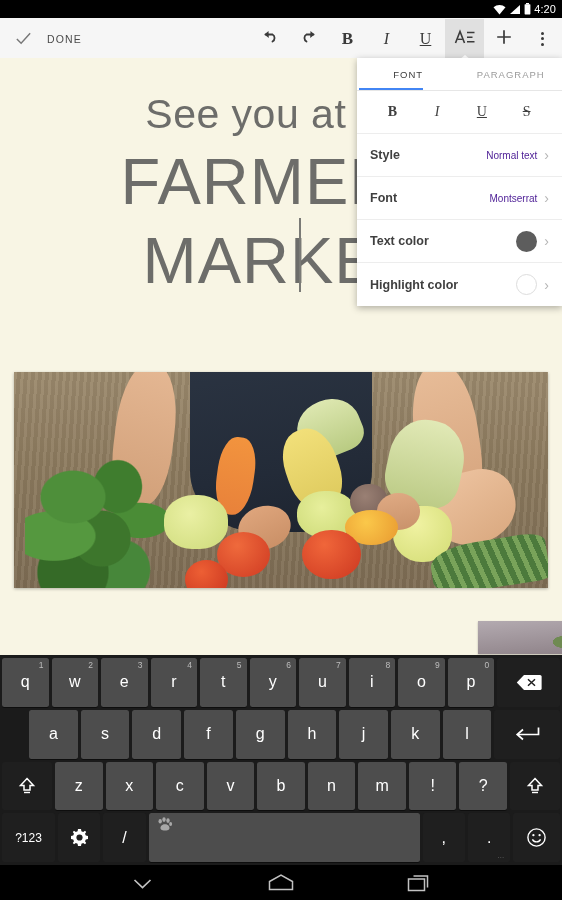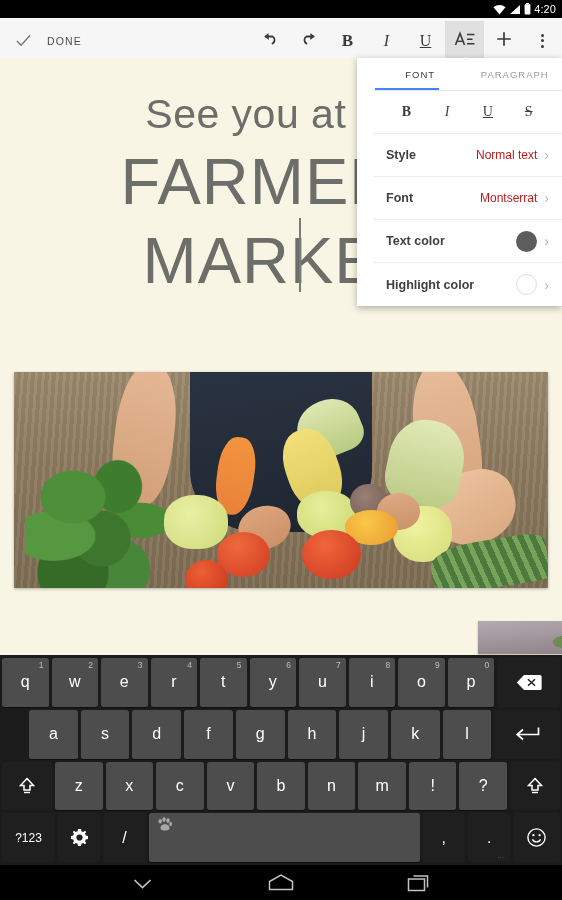--- a/index.html
+++ b/index.html
@@ -16,21 +16,21 @@
     position:absolute; top:0; left:0; width:562px; height:18px;
     background:#000; display:flex; align-items:center;
     justify-content:flex-end; padding-right:6px; gap:3px;
   }
   .sb-ico { display:block; }
   .sb-time { color:#fff; font-size:11px; letter-spacing:0.1px; line-height:1; }
 
   
   .toolbar {
     position:absolute; top:18px; left:0; width:562px; height:48px;
-    background:#f6f6f6; border-bottom:3px solid #14b8a6;
+    background:#f6f6f6; border-bottom:7px solid #14b8a6;
     display:flex; align-items:center;
   }
   .done-group { display:flex; align-items:center; gap:14px; padding-left:14px; }
   .check-ico { width:19px; height:19px; display:block; }
   .done-label {
     font-size:10.5px; color:#4a4a4a; letter-spacing:1.1px;
   }
   .tb-spacer { flex:1; }
   .tb-btn {
     width:39px; height:40px; display:flex; align-items:center;
@@ -189,21 +189,21 @@
     overflow:hidden; box-shadow:0 1px 2px rgba(0,0,0,.25);
   }
   .doc-photo2::after{
     content:""; position:absolute; right:8%; bottom:6%; width:30%; height:60%;
     background:radial-gradient(ellipse at 50% 50%, #6f8a52 0 40%, transparent 42%);
   }
 
   
   .panel {
     position:absolute; top:58px; right:0; width:205px;
-    background:#fff; box-shadow:0 2px 7px rgba(0,0,0,.30); z-index:20;padding-left:16px;
+    background:#fff; box-shadow:0 2px 7px rgba(0,0,0,.30); z-index:20;
   }
   .tabs { display:flex; height:33px; border-bottom:1px solid #e6e6e6; position:relative; }
   .tab {
     flex:1; display:flex; align-items:center; justify-content:center;
     font-size:9.5px; letter-spacing:1px; color:#9b9b9b;
   }
   .tab.active { color:#3b3b3b; }
   .tab.active::after {
     content:""; position:absolute; bottom:0; left:2px; width:64px; height:2.5px;
     background:#4285f4;
@@ -216,21 +216,21 @@
   .sbtn {
     flex:1; display:flex; align-items:center; justify-content:center;
     font-size:14px; color:#3f3f3f; font-family:"Liberation Serif", serif;
   }
   .sbtn.b { font-weight:bold; }
   .sbtn.i { font-style:italic; }
   .sbtn.u { text-decoration:underline; }
   .sbtn.s { text-decoration:line-through; }
   .row-label { font-size:12.5px; color:#3f3f3f;font-weight:bold; }
   .row-right { margin-left:auto; display:flex; align-items:center; gap:7px; }
-  .row-value { font-size:12px; color:#b91c1c; }
+  .row-value { font-size:10px; color:#4c1d95; }
   .chev { color:#b6b6b6; font-size:14px; line-height:1; }
   .stepper { font-size:12px; color:#555; line-height:1; }
   .swatch-dark {
     width:21px; height:21px; border-radius:50%; background:#5d5d5d;
   }
   .swatch-light {
     width:21px; height:21px; border-radius:50%; background:#fff;
     border:1px solid #ddd;
   }
   .row:last-child { border-bottom:none; }

